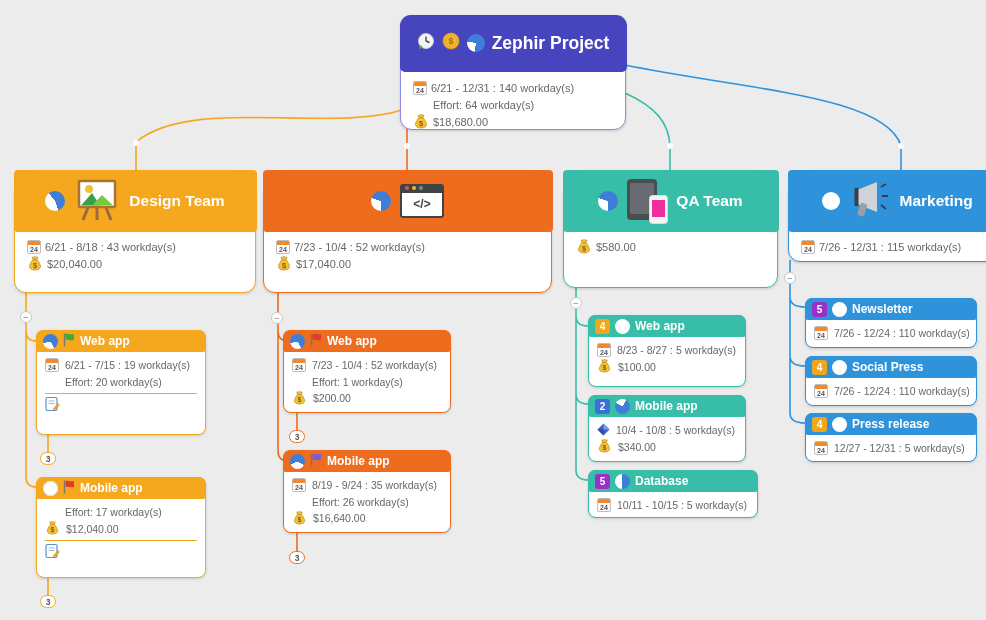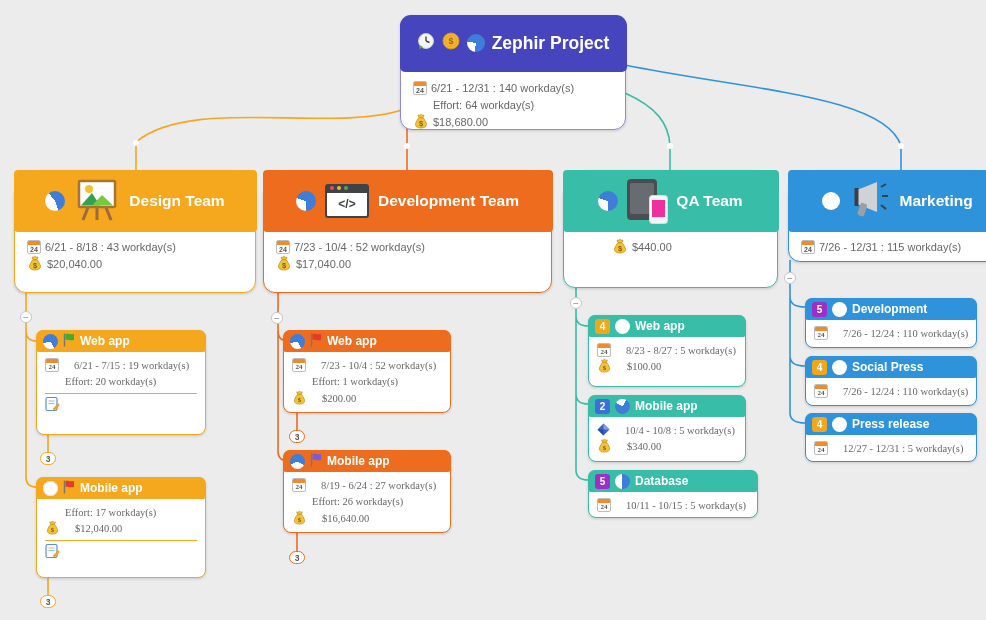--- a/index.html
+++ b/index.html
@@ -28,21 +28,21 @@
   .tbody { padding:67px 10px 0 12px; }
 
   
   .task { border:1px solid var(--c); border-radius:8px; }
   .khdr { position:absolute; top:-1px; left:-1px; right:-1px; height:22px; background:var(--c);
           border-radius:7px 7px 3px 3px; display:flex; align-items:center; gap:5px; padding:0 7px;
           color:#fff; font-size:12px; font-weight:bold; }
   .kbody { padding:26px 6px 3px 8px; }
 
   .r { display:flex; align-items:center; gap:4px; height:17px; font-size:11px; color:#676767; white-space:nowrap; }
-  .task .r { font-size:10.5px; height:16.5px; gap:15px;font-family:Liberation Serif, serif; }
+  .task .r { font-size:10.5px; height:16.5px; gap:6px; }
   .r.ind { margin-left:20px;text-align:center; }
 
   
   .pie { border-radius:50%; flex:0 0 auto; }
   .pie20 { width:20px; height:20px; } .pie18 { width:18px; height:18px; } .pie15 { width:15px; height:15px; }
   .dotw { background:#fff; }
   .cal { position:relative; width:14px; height:14px; border:1px solid #bdbdbd; border-radius:2px; background:#fff; flex:0 0 auto; }
   .calbar { position:absolute; top:0; left:0; right:0; height:4px; background:#F08A2B; border-radius:1px 1px 0 0; }
   .cald { position:absolute; left:0; right:0; top:4px; bottom:0; font-size:7px; font-weight:bold; color:#555;
           text-align:center; line-height:9px; font-style:normal; }
@@ -165,58 +165,57 @@
         </div>
     </div>
   </div>
 
   <div class="card team t-dev" style="left:263px;top:170px;width:289px;height:123px;">
     <div class="thdr">
       <span class="pie pie20" style="background:conic-gradient(from 180deg,#fff 0 30%,#3F7ED8 30%);"></span>
       <span class="codewin">
           <span>&lt;/&gt;</span>
         </span>
-      <span>Development Team</span>
     </div>
     <div class="tbody">
       <div class="r">
           <span class="cal">
             <i class="calbar"></i>
             <b class="cald">24</b>
           </span>
           <span>7/23 - 10/4 : 52 workday(s)</span>
         </div>
       <div class="r">
           <span><svg width="16" height="16" viewBox="0 0 16 16">
               <path d="M6 4.5 L5 2 C6.5 3 7 1.5 8 1.5 C9 1.5 9.5 3 11 2 L10 4.5 Z" fill="#F2C238" stroke="#C89018" stroke-width=".8"></path>
               <path d="M5.8 4.8 C3.5 8 2.5 10 2.5 11.5 C2.5 13.8 5 15 8 15 C11 15 13.5 13.8 13.5 11.5 C13.5 10 12.5 8 10.2 4.8 Z" fill="#F2C238" stroke="#C89018" stroke-width=".8"></path>
               <text x="8" y="13" text-anchor="middle" font-size="7.5" font-weight="bold" fill="#8a5c00">$</text>
             </svg></span>
           <span>$17,040.00</span>
         </div>
     </div>
   </div>
 
-  <div class="card team t-qa" style="left:563px;top:170px;width:215px;height:118px;padding-left:36px;">
+  <div class="card team t-qa" style="left:563px;top:170px;width:215px;height:118px;">
     <div class="thdr">
       <span class="pie pie20" style="background:conic-gradient(from 180deg,#fff 0 30%,#3F7ED8 30%);"></span>
       <span class="tabwrap">
           <span class="tab"></span>
           <span class="phone"></span>
         </span>
       <span>QA Team</span>
     </div>
     <div class="tbody">
       <div class="r">
           <span><svg width="16" height="16" viewBox="0 0 16 16">
               <path d="M6 4.5 L5 2 C6.5 3 7 1.5 8 1.5 C9 1.5 9.5 3 11 2 L10 4.5 Z" fill="#F2C238" stroke="#C89018" stroke-width=".8"></path>
               <path d="M5.8 4.8 C3.5 8 2.5 10 2.5 11.5 C2.5 13.8 5 15 8 15 C11 15 13.5 13.8 13.5 11.5 C13.5 10 12.5 8 10.2 4.8 Z" fill="#F2C238" stroke="#C89018" stroke-width=".8"></path>
               <text x="8" y="13" text-anchor="middle" font-size="7.5" font-weight="bold" fill="#8a5c00">$</text>
             </svg></span>
-          <span>$440.00</span>
+          <span>$580.00</span>
         </div>
     </div>
   </div>
 
   <div class="card team t-mkt" style="left:788px;top:170px;width:210px;height:92px;">
     <div class="thdr left">
       <span class="pie pie18 dotw"></span>
       <span><svg width="42" height="36" viewBox="0 0 42 36">
             <polygon points="28,1 28,31 8,23 8,9" fill="#cfd3d8"></polygon>
             <rect x="5.5" y="7" width="4" height="18" fill="#3a3f45"></rect>
@@ -342,21 +341,21 @@
             <path d="M2.5 1 C5 0 7 2 11 1 L11 7 C7 8 5 6 2.5 7 Z" fill="#7B5CD6"></path>
           </svg></span>
       <span>Mobile app</span>
     </div>
     <div class="kbody">
       <div class="r">
           <span class="cal">
             <i class="calbar"></i>
             <b class="cald">24</b>
           </span>
-          <span>8/19 - 6/24 : 27 workday(s)</span>
+          <span>8/19 - 9/24 : 35 workday(s)</span>
         </div>
       <div class="r ind">
           <span>Effort: 26 workday(s)</span>
         </div>
       <div class="r">
           <span><svg width="15" height="15" viewBox="0 0 16 16">
               <path d="M6 4.5 L5 2 C6.5 3 7 1.5 8 1.5 C9 1.5 9.5 3 11 2 L10 4.5 Z" fill="#F2C238" stroke="#C89018" stroke-width=".8"></path>
               <path d="M5.8 4.8 C3.5 8 2.5 10 2.5 11.5 C2.5 13.8 5 15 8 15 C11 15 13.5 13.8 13.5 11.5 C13.5 10 12.5 8 10.2 4.8 Z" fill="#F2C238" stroke="#C89018" stroke-width=".8"></path>
               <text x="8" y="13" text-anchor="middle" font-size="7.5" font-weight="bold" fill="#8a5c00">$</text>
             </svg></span>
@@ -430,21 +429,21 @@
           </span>
           <span>10/11 - 10/15 : 5 workday(s)</span>
         </div>
     </div>
   </div>
 
   <div class="card task t-mkt" style="left:805px;top:298px;width:172px;height:50px;">
     <div class="khdr">
       <span class="pr pr-p">5</span>
       <span class="pie pie15 dotw"></span>
-      <span>Development</span>
+      <span>Newsletter</span>
     </div>
     <div class="kbody">
       <div class="r">
           <span class="cal">
             <i class="calbar"></i>
             <b class="cald">24</b>
           </span>
           <span>7/26 - 12/24 : 110 workday(s)</span>
         </div>
     </div>

